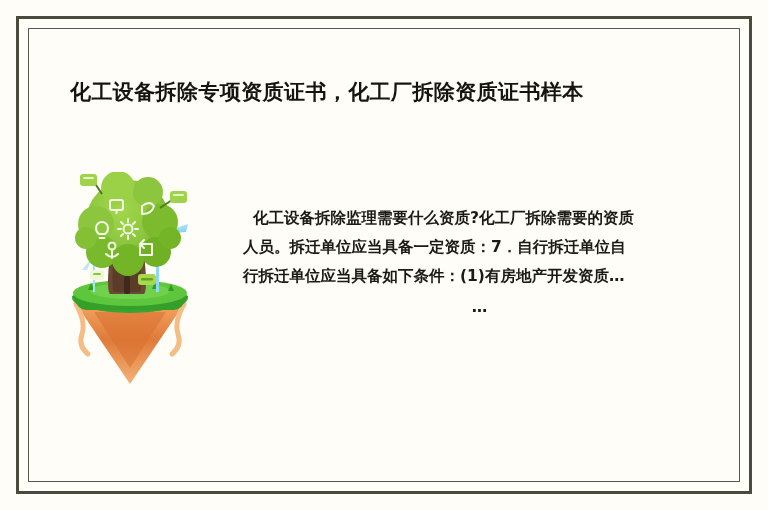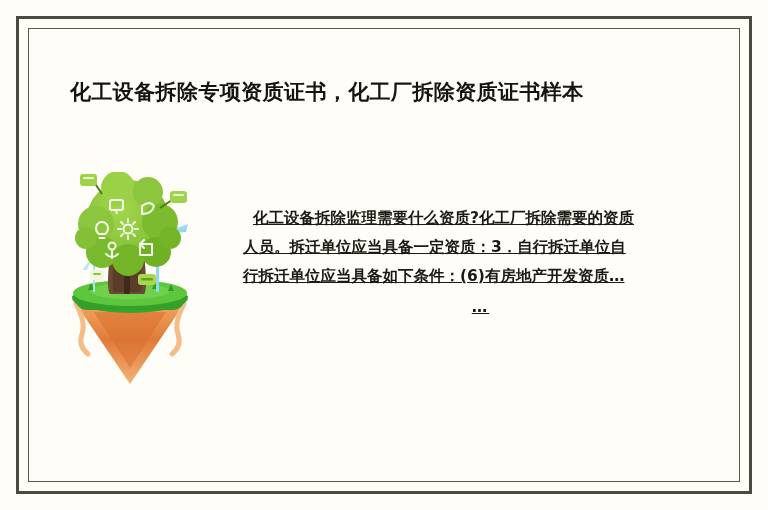--- a/index.html
+++ b/index.html
@@ -71,21 +71,20 @@
     left: 243px;
     top: 204px;
     width: 475px;
     font-size: 15.5px;
     font-weight: bold;
     line-height: 29px;
     color: #1b1a14;
     text-align: justify;
     text-justify: inter-character;
     font-family: "DejaVu Sans", "Liberation Sans", sans-serif;
-    text-decoration: underline;
   }
   .bodytext .ln {
     display: block;
     white-space: nowrap;
   }
   .bodytext .ln.indent { text-indent: 10px; }
   .ellipsis-line {
     display: block;
     text-align: center;
     letter-spacing: 2px;
@@ -238,18 +237,18 @@
         <g>
           <rect x="30" y="98" width="14" height="10" rx="3" fill="#eef7d8"></rect>
           <rect x="33" y="101" width="8" height="2" rx="1" fill="#8cc63e"></rect>
         </g>
       </g>
     </svg>
   </div>
 
   <div class="bodytext">
     <span class="ln indent">化工设备拆除监理需要什么资质?化工厂拆除需要的资质</span>
-    <span class="ln">人员。拆迁单位应当具备一定资质：3．自行拆迁单位自</span>
-    <span class="ln">行拆迁单位应当具备如下条件：(6)有房地产开发资质…</span>
+    <span class="ln">人员。拆迁单位应当具备一定资质：7．自行拆迁单位自</span>
+    <span class="ln">行拆迁单位应当具备如下条件：(1)有房地产开发资质…</span>
     <span class="ellipsis-line">…</span>
   </div>
 
 </div>
 
 </body></html>

